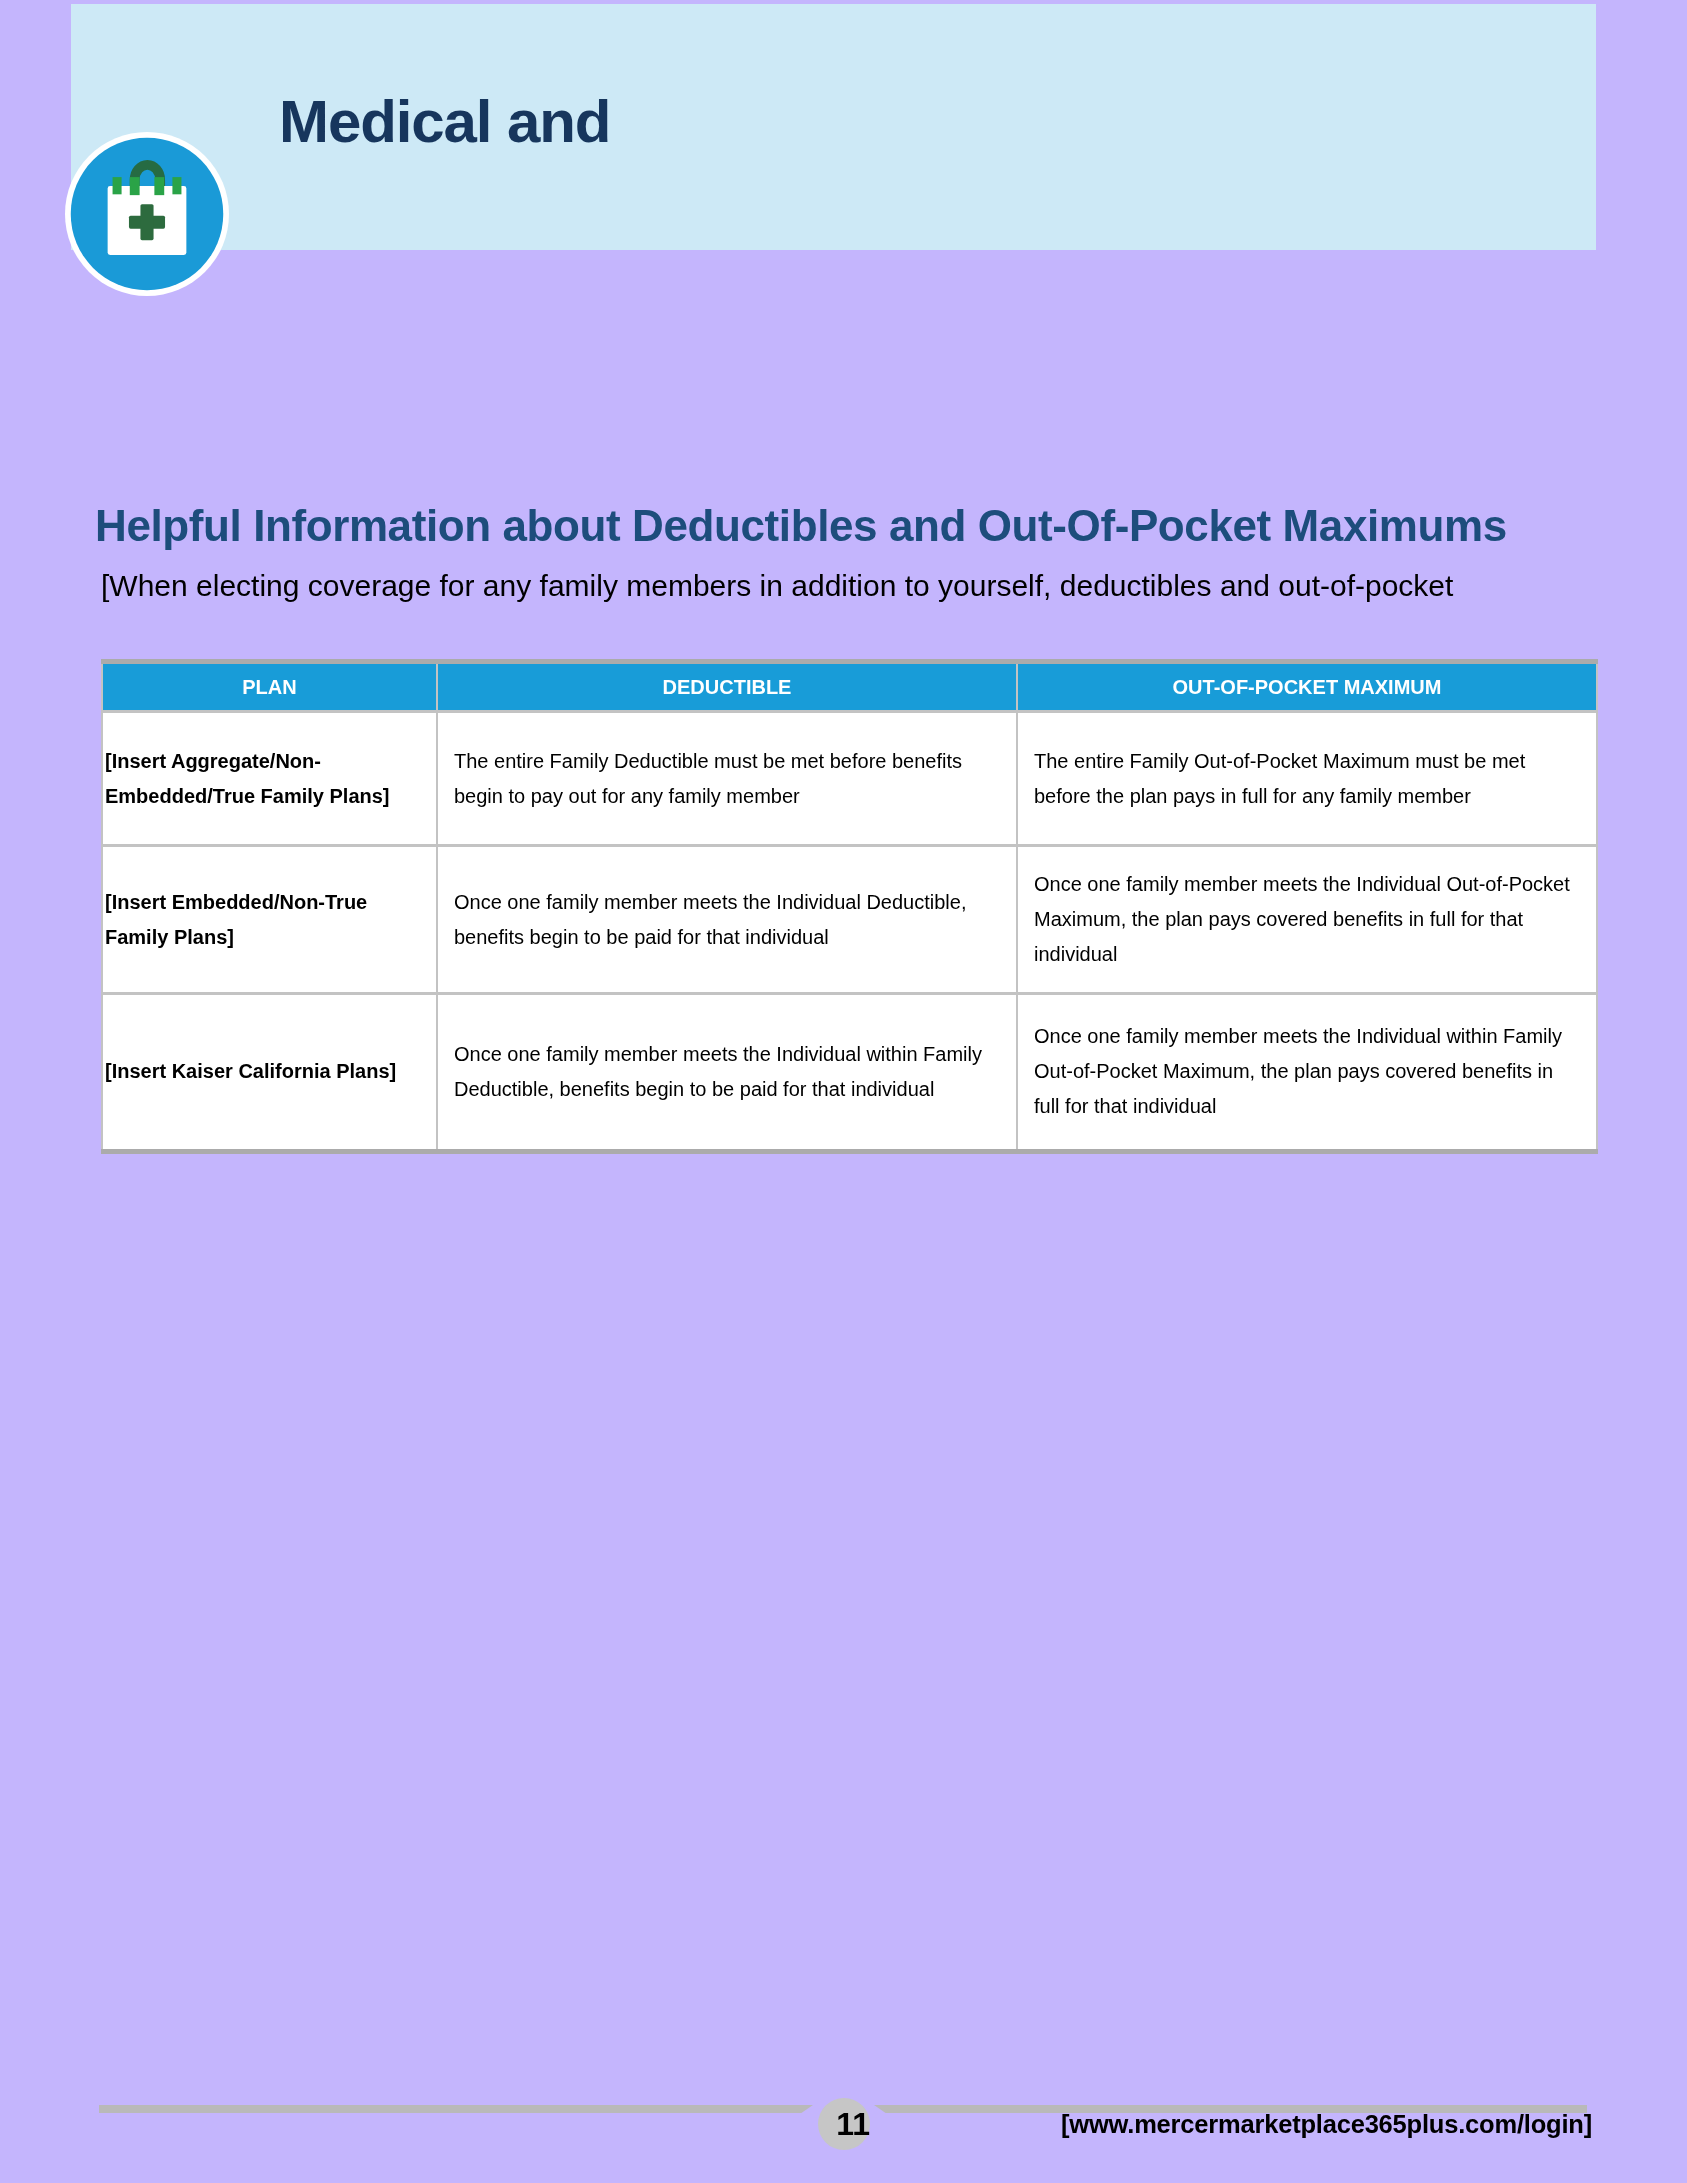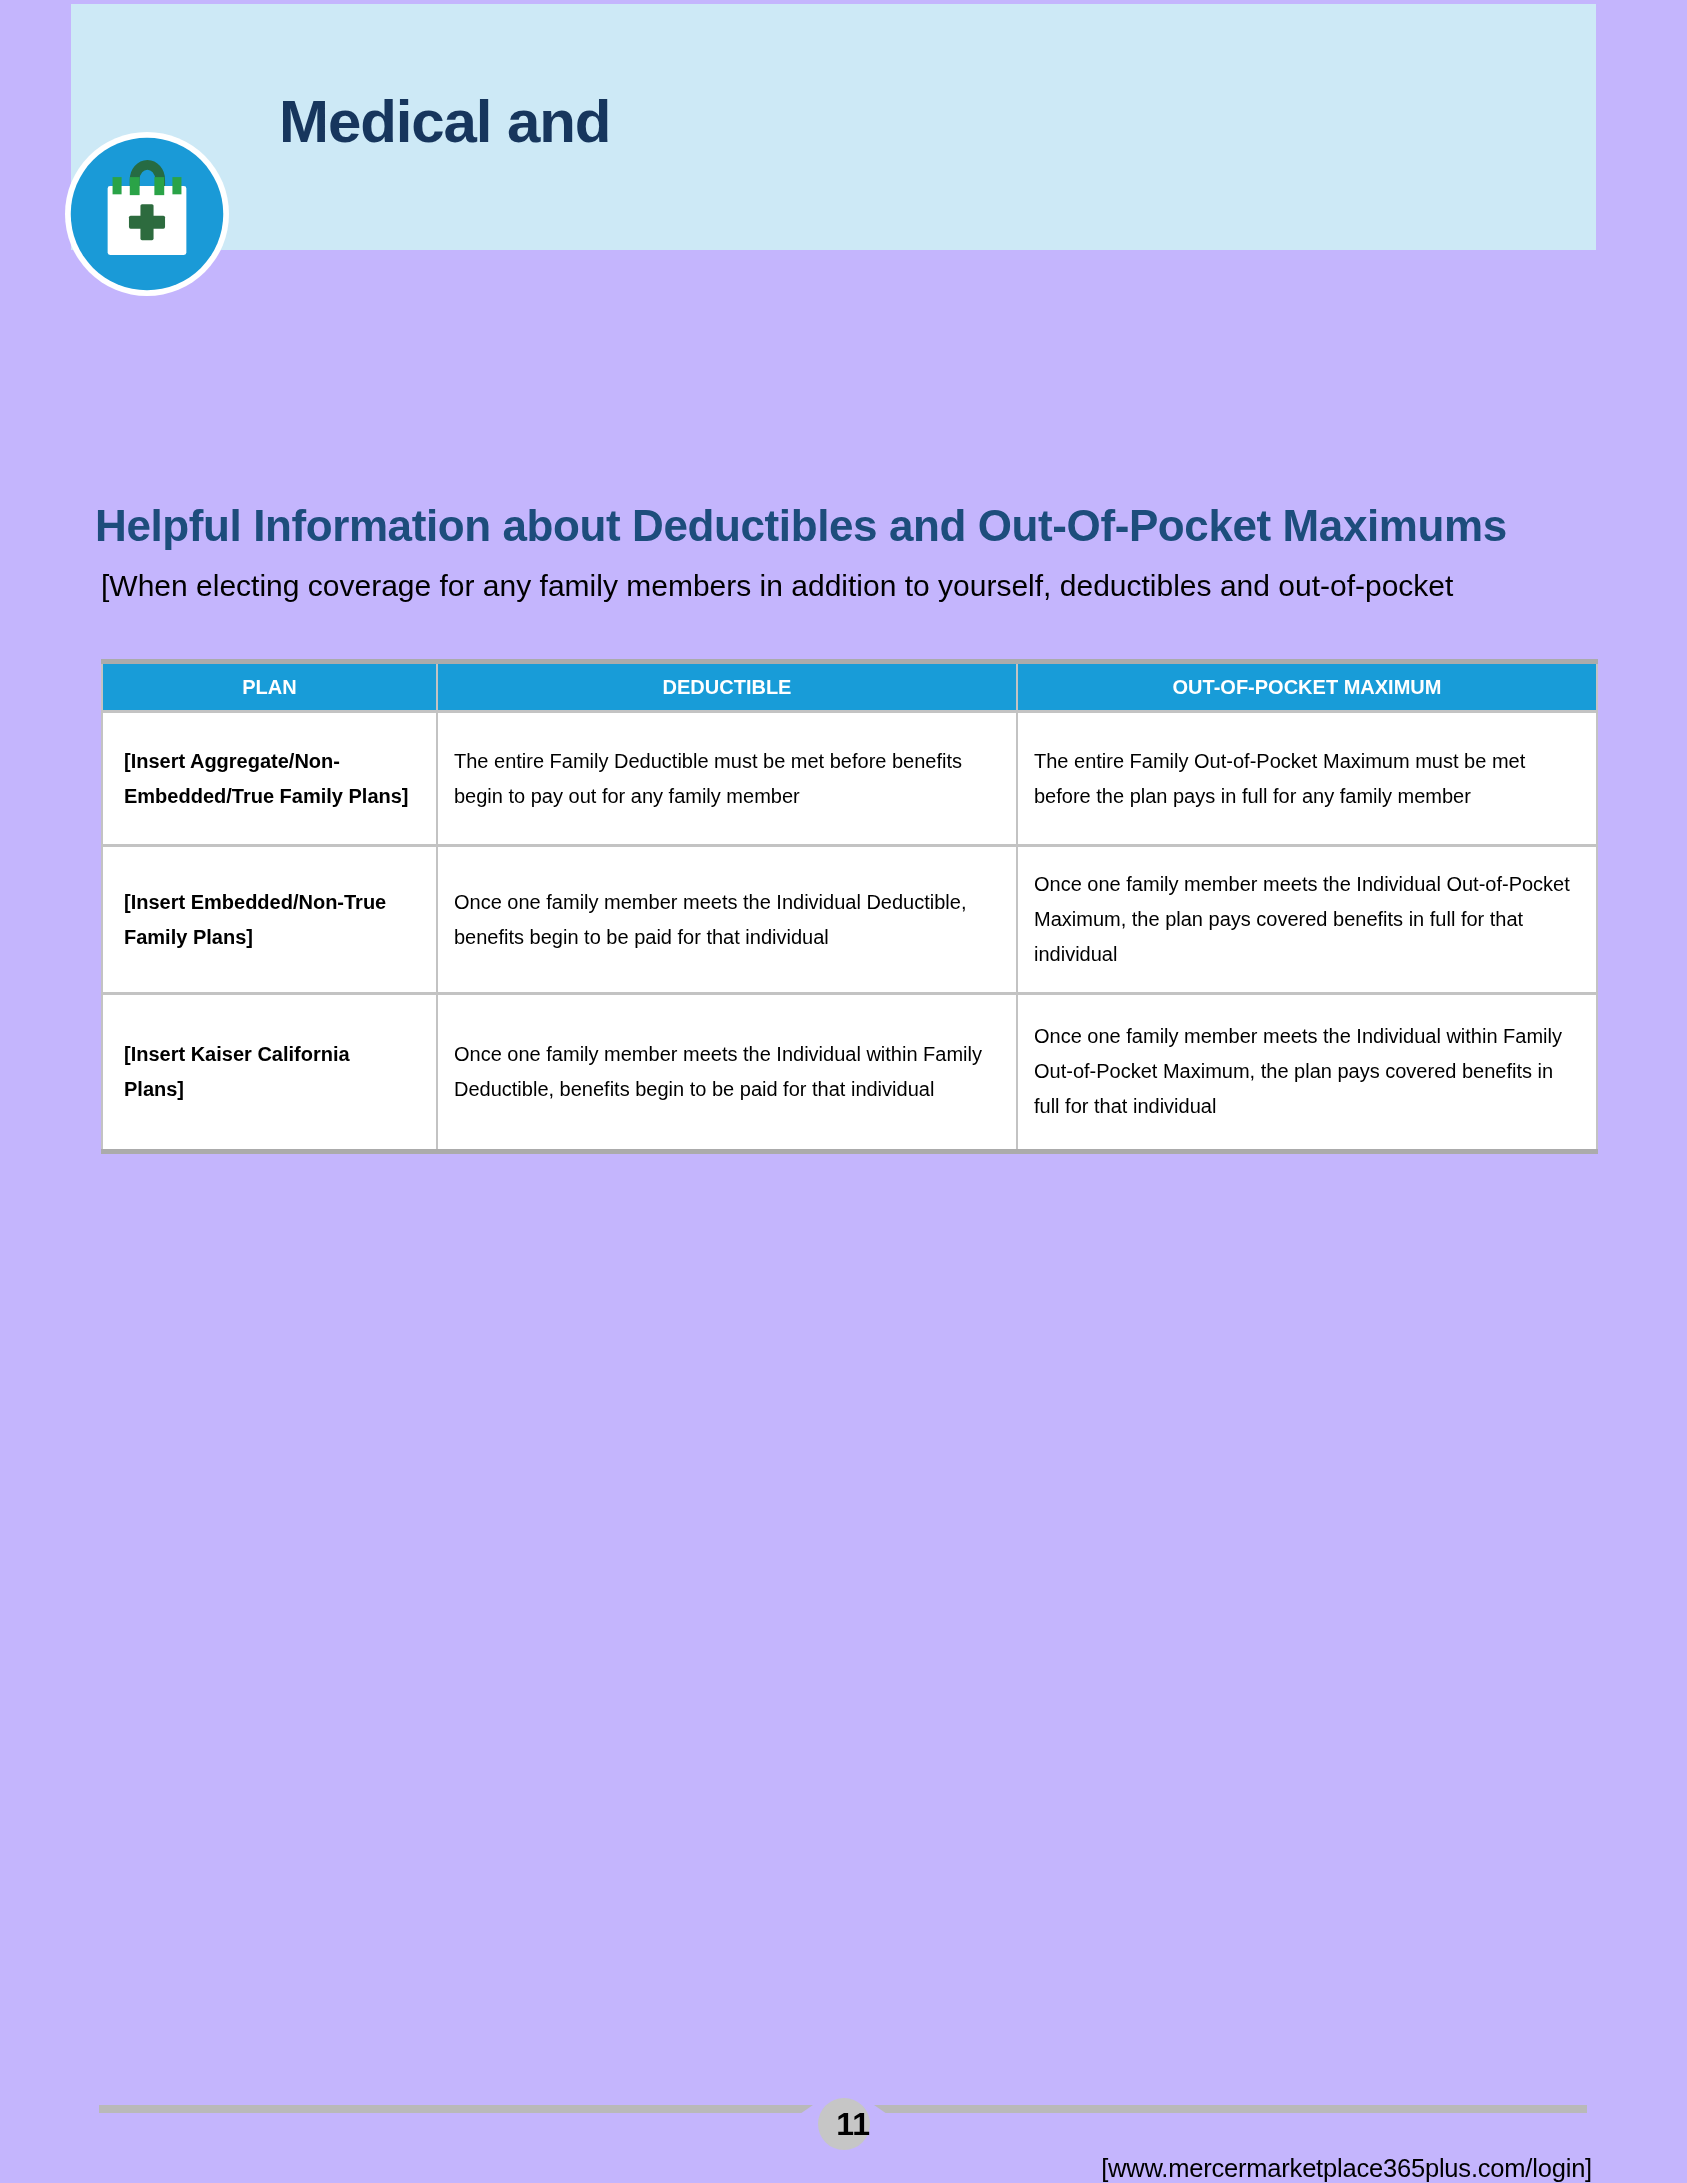--- a/index.html
+++ b/index.html
@@ -67,21 +67,21 @@
     font-weight:700;
     height:44px;
     text-align:center;
     border-bottom:2.9px solid #c3c3c3;
   }
   table.benefits td {
     border-top:3.6px solid #c3c3c3;
     padding:11.6px 22px 11.6px 16px;
     background:#ffffff;
   }
-  table.benefits td.plan-cell { font-weight:700; padding-left:21px; }
+  table.benefits td.plan-cell { font-weight:700; padding-left:2px; }
   tr.row-1 td { height:108px; }
   tr.row-2 td { height:122px; }
   tr.row-3 td { height:130px; }
 
   
   .footer-bar-left {
     position:absolute; left:99px; top:2105px;
     width:714px; height:8px; background:#b9b9b9;
     clip-path:polygon(0 0, 100% 0, calc(100% - 11.6px) 100%, 0 100%);
   }
@@ -96,21 +96,21 @@
     background:#c6c6c6;
     display:flex; align-items:center; justify-content:flex-end;
     font-size:32px; font-weight:700; color:#000;
   }
   .copyright {
     position:absolute; left:99px; top:2110px;
     font-size:25.5px; font-weight:500; letter-spacing:-0.2px;
   }
   .url {
     position:absolute; right:96px; top:2110px;
-    font-size:25.5px; font-weight:400; letter-spacing:-0.2px;margin-top:44px;
+    font-size:25.5px; font-weight:700; letter-spacing:-0.2px;
   }
 </style>
 </head>
 <body>
 
 <div class="page">
 
   <div class="band"></div>
 
   <div class="doc-title">

